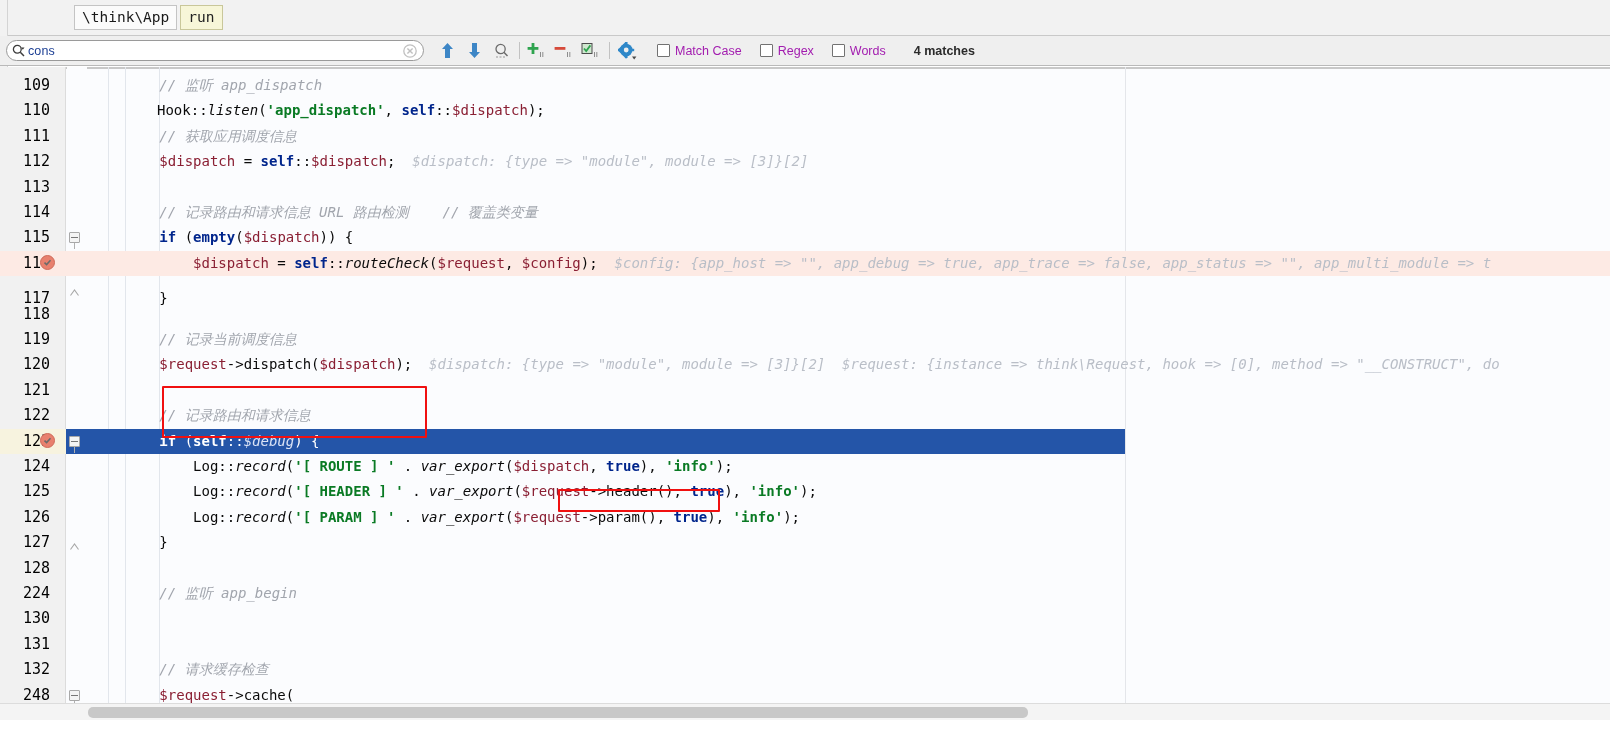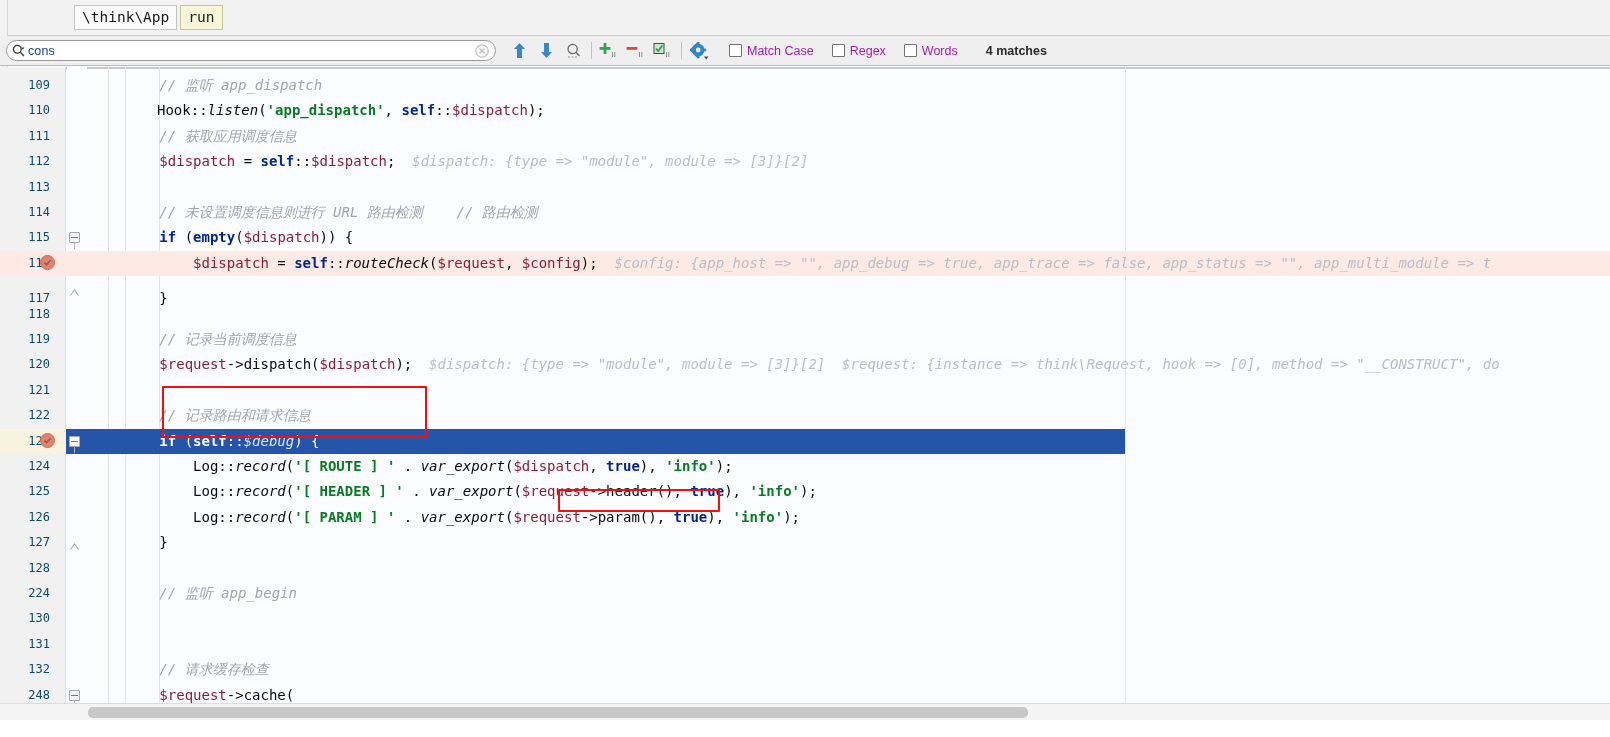--- a/index.html
+++ b/index.html
@@ -33,21 +33,21 @@
 
   
   #find-toolbar{
     height:30px; background:#efefef;
     border-bottom:1px solid #b9b9b9;
     display:flex; align-items:center;
     padding:0 6px; gap:0;
     position:relative;
   }
   #search-field-wrap{
-    width:490px; height:21px;
+    width:418px; height:21px;
     background:#ffffff;
     border:1px solid #9a9a9a;
     border-radius:11px;
     display:flex; align-items:center;
     padding:0 6px 0 5px;
     position:relative;
   }
   .mag{ width:13px; height:13px; flex:0 0 13px; position:relative; }
   .mag svg{ display:block; }
   #search-value{
@@ -100,21 +100,21 @@
     background:#fbfcfe;
   }
   .row{
     position:absolute; left:0; width:1610px; height:25.4px;
     display:flex; align-items:center;
   }
   .ln{
     position:absolute; left:0; width:50px;
     text-align:right;
     font-family:"DejaVu Sans Mono","Liberation Mono",monospace;
-    font-size:12px; color:#0c4a6e;
+    font-size:15px; color:#000000;
     line-height:25.4px;
   }
   .code{
     position:absolute; left:92px;
     font-family:"DejaVu Sans Mono","Liberation Mono",monospace;
     font-size:14px; line-height:25.4px;
     white-space:pre; color:#0a0a0a;
   }
   .row.hl-pink{ background:#fdeae4; }
   .sel-band{
@@ -319,21 +319,21 @@
       <div class="row" style="top: 82.2px;">
         <div class="ln" style="top: 0px;">112</div>
         <div class="code" style="left: 159.36px;"><span class="var">$dispatch</span><span class="punc"> = </span><span class="kw">self</span><span class="punc">::</span><span class="var">$dispatch</span><span class="punc">;</span><span class="hint">  $dispatch: {type =&gt; "module", module =&gt; [3]}[2]</span></div>
       </div>
       <div class="row" style="top: 107.6px;">
         <div class="ln" style="top: 0px;">113</div>
         <div class="code" style="left: 92px;"></div>
       </div>
       <div class="row" style="top: 133px;">
         <div class="ln" style="top: 0px;">114</div>
-        <div class="code" style="left: 159.36px;"><span class="cmt">// 未设置调度信息则进行 URL 路由检测    // 路由检测</span></div>
+        <div class="code" style="left: 159.36px;"><span class="cmt">// 记录路由和请求信息 URL 路由检测    // 覆盖类变量</span></div>
       </div>
       <div class="row" style="top: 158.4px;">
         <div class="ln" style="top: 0px;">115</div>
         <div class="code" style="left: 159.36px;"><span class="kw">if</span><span class="punc"> (</span><span class="kw">empty</span><span class="punc">(</span><span class="var">$dispatch</span><span class="punc">)) {</span></div>
       </div>
       <div class="row hl-pink" style="top: 183.8px;">
         <div class="ln" style="top: 0px;">116</div>
         <div class="code" style="left: 193.04px;"><span class="var">$dispatch</span><span class="punc"> = </span><span class="kw">self</span><span class="punc">::</span><span class="fn">routeCheck</span><span class="punc">(</span><span class="var">$request</span><span class="punc">, </span><span class="var">$config</span><span class="punc">);</span><span class="hint">  $config: {app_host =&gt; "", app_debug =&gt; true, app_trace =&gt; false, app_status =&gt; "", app_multi_module =&gt; t</span></div>
       </div>
       <div class="row" style="top: 219px;">

